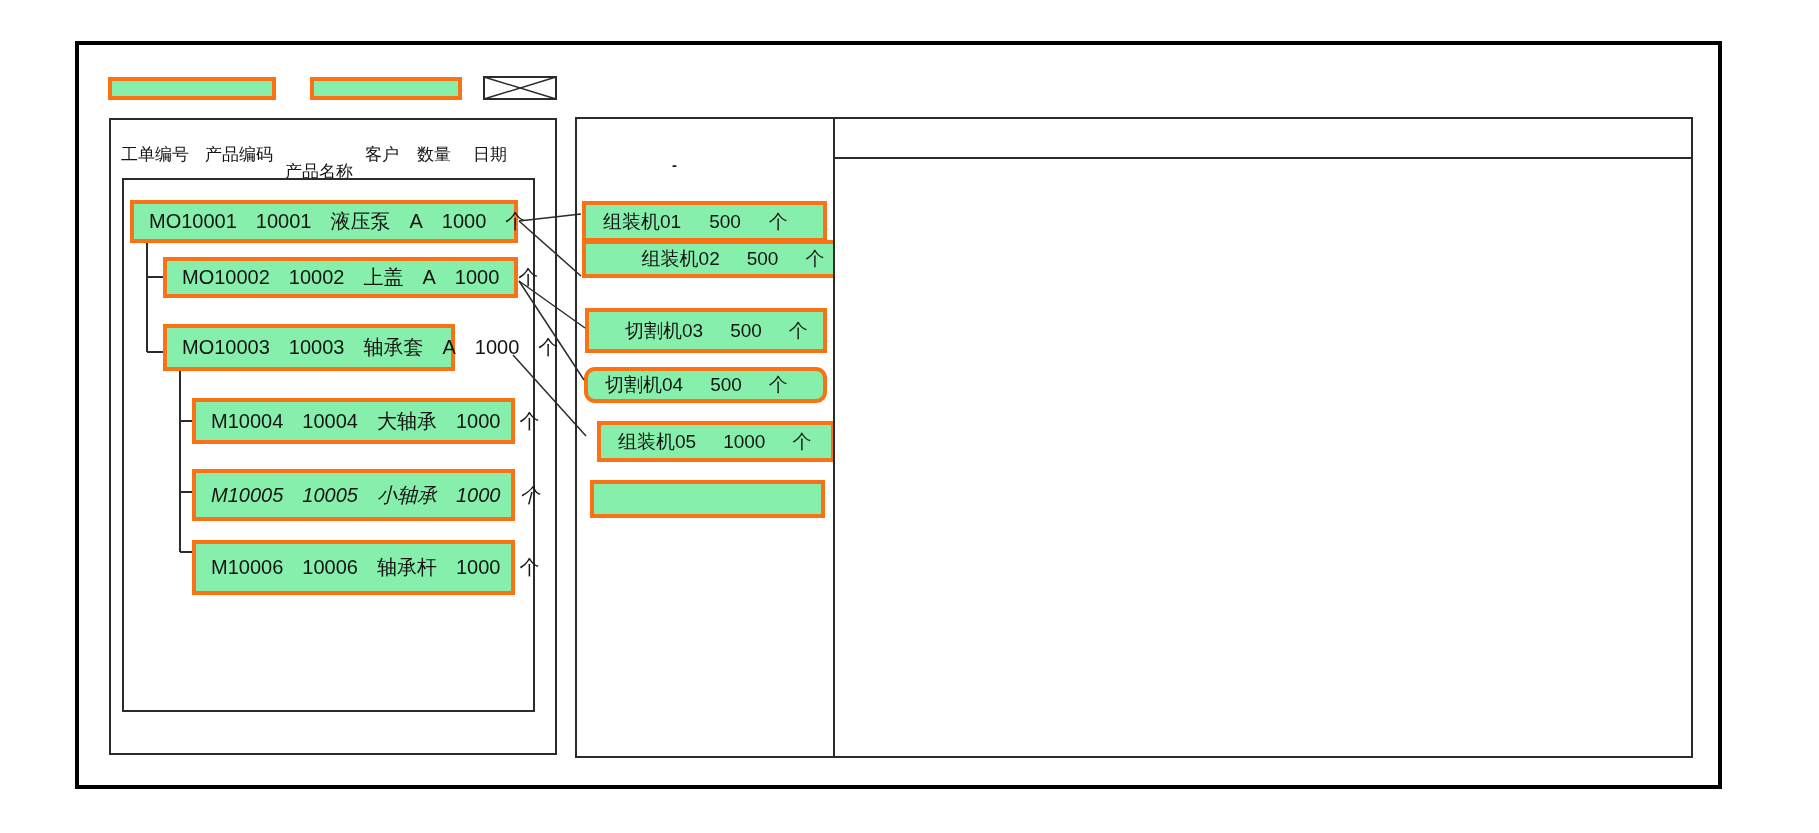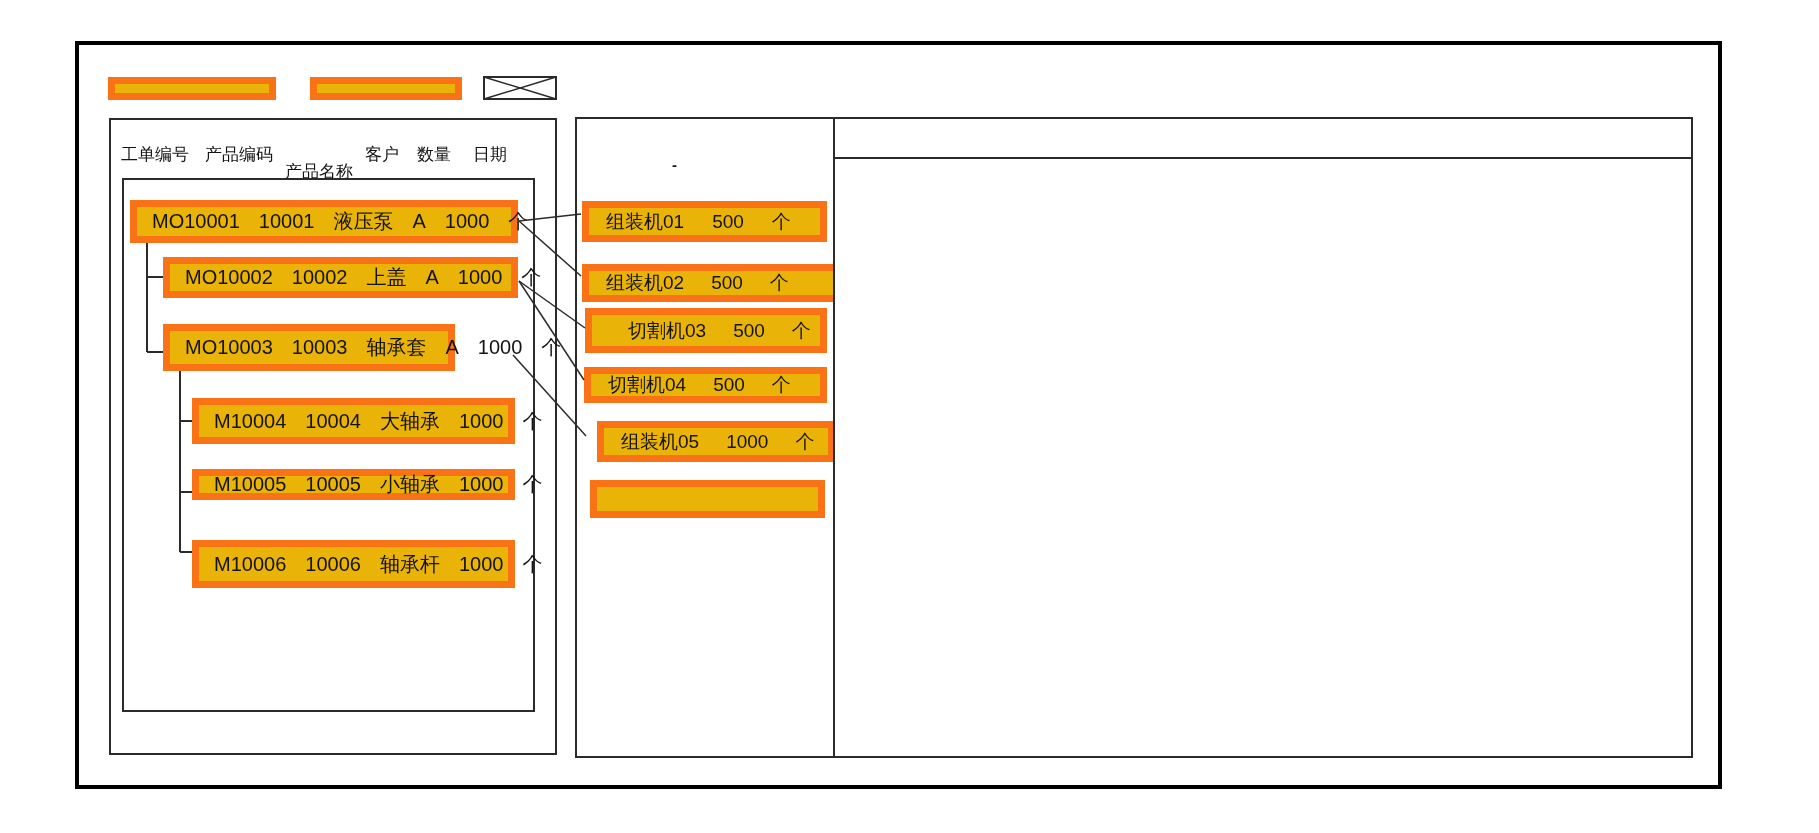--- a/index.html
+++ b/index.html
@@ -6,21 +6,21 @@
   html, body { width: 1819px; height: 833px; }
   body {
     position: relative;
     background: #ffffff;
     font-family: "Liberation Sans", sans-serif;
     color: #141414;
     overflow: hidden;
   }
   .abs { position: absolute; }
   .outer-frame { border: 4px solid #000; background: #fff; }
-  .wirebox { border: 7px solid #f97316; background: #eab308; }
+  .wirebox { border: 4px solid #f97316; background: #86efac; }
   .panel { border: 2px solid #2b2b2b; background: #fff; }
   .flexrow { display: flex; align-items: center; }
   .order-box { font-size: 20px; padding-left: 15px; gap: 19px; white-space: nowrap; }
   .machine-box { font-size: 19px; padding-left: 17px; gap: 27px; white-space: nowrap; }
   .col-header { font-size: 17px; font-weight: 500; white-space: nowrap; }
   .header-strip { border-bottom: 2px solid #2b2b2b; }
   svg.overlay { position: absolute; left: 0; top: 0; pointer-events: none; }
   .stray { font-size: 15px; font-weight: bold; line-height: 1; }
 </style>
 </head>
@@ -73,54 +73,54 @@
     <span>1000</span>
     <span>个</span>
   </div>
 <div class="abs wirebox flexrow order-box" style="left:192px; top:398px; width:323px; height:46px;">
     <span>M10004</span>
     <span>10004</span>
     <span>大轴承</span>
     <span>1000</span>
     <span>个</span>
   </div>
-<div class="abs wirebox flexrow order-box" style="left:192px; top:469px; width:323px; height:31px;">
+<div class="abs wirebox flexrow order-box" style="left:192px; top:469px; width:323px; height:52px;font-style:italic;">
     <span>M10005</span>
     <span>10005</span>
     <span>小轴承</span>
     <span>1000</span>
     <span>个</span>
   </div>
-<div class="abs wirebox flexrow order-box" style="left:192px; top:540px; width:323px; height:48px;">
+<div class="abs wirebox flexrow order-box" style="left:192px; top:540px; width:323px; height:55px;">
     <span>M10006</span>
     <span>10006</span>
     <span>轴承杆</span>
     <span>1000</span>
     <span>个</span>
   </div>
 
 <div class="abs panel" style="left:575px; top:117px; width:260px; height:641px;"></div>
 <div class="abs stray" style="left:672px; top:157px;">-</div>
 
 <div class="abs wirebox flexrow machine-box" style="left:582px; top:201px; width:245px; height:41px;gap:28px;">
     <span>组装机01</span>
     <span>500</span>
     <span>个</span>
   </div>
-<div class="abs wirebox flexrow machine-box" style="left:582px; top:264px; width:285px; height:38px;">
+<div class="abs wirebox flexrow machine-box" style="left:582px; top:240px; width:285px; height:38px;justify-content:center;">
     <span>组装机02</span>
     <span>500</span>
     <span>个</span>
   </div>
 <div class="abs wirebox flexrow machine-box" style="left:585px; top:308px; width:242px; height:45px;padding-left:36px;">
     <span>切割机03</span>
     <span>500</span>
     <span>个</span>
   </div>
-<div class="abs wirebox flexrow machine-box" style="left:584px; top:367px; width:243px; height:36px;">
+<div class="abs wirebox flexrow machine-box" style="left:584px; top:367px; width:243px; height:36px;border-radius:11px;">
     <span>切割机04</span>
     <span>500</span>
     <span>个</span>
   </div>
 <div class="abs wirebox flexrow machine-box" style="left:586px; top:421px; width:238px; height:41px;margin-left:11px;">
     <span>组装机05</span>
     <span>1000</span>
     <span>个</span>
   </div>
 <div class="abs wirebox flexrow machine-box" style="left:590px; top:480px; width:235px; height:38px;"></div>

